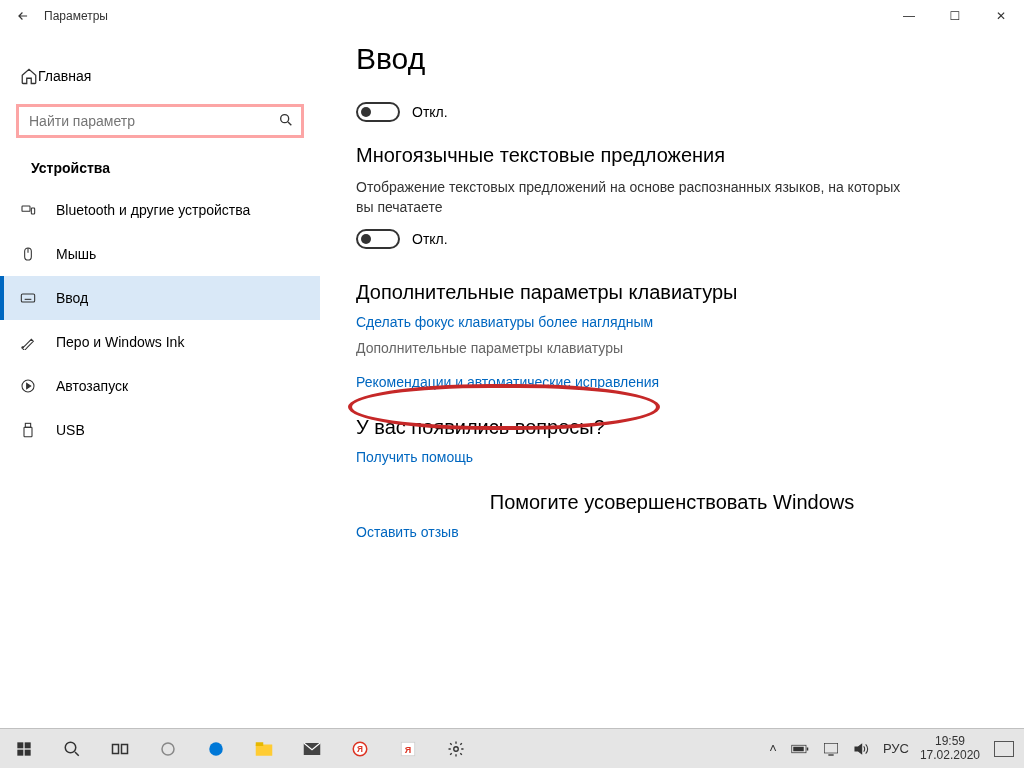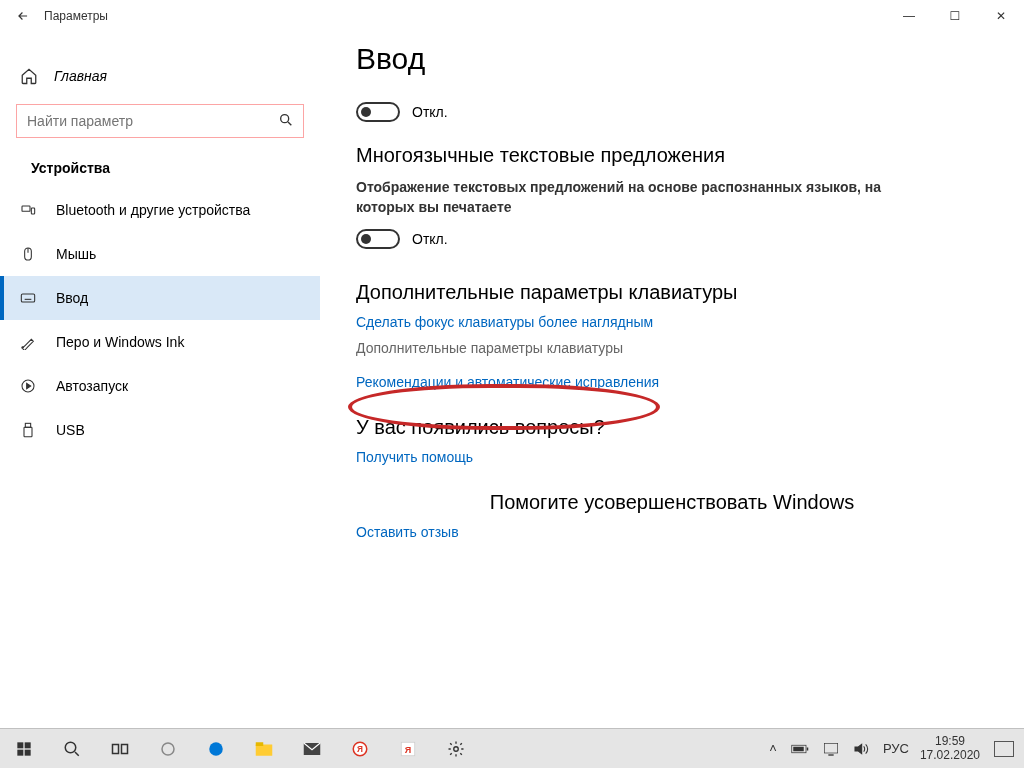--- a/index.html
+++ b/index.html
@@ -10,42 +10,42 @@
   .titlebar .back { width: 28px; text-align: left; font-size: 14px; }
   .titlebar .title { flex: 1; }
   .win-controls { display: flex; height: 100%; }
   .win-controls div { width: 46px; display: flex; align-items: center; justify-content: center; font-size: 12px; }
 
   
   .main { display: flex; height: 696px; }
 
   
   .sidebar { width: 320px; padding-top: 24px; }
-  .home-row { display: flex; align-items: center; height: 40px; padding: 0 16px 0 20px; font-size: 14px; gap: 16px; font-style: italic; }
+  .home-row { display: flex; align-items: center; height: 40px; padding: 0 16px 0 20px; font-size: 14px; gap: 0; }
   .search-wrap { margin: 8px 16px 16px 16px; position: relative; }
-  .search { width: 100%; height: 34px; border: 1px solid #fca5a5; padding: 0 34px 0 10px; font-size: 14px; background: #fff; }
+  .search { width: 100%; height: 34px; border: 3px solid #fca5a5; padding: 0 34px 0 10px; font-size: 14px; background: #fff; }
   .search-icon { position: absolute; right: 10px; top: 8px; font-size: 14px; color: #333; }
   .section-label { font-size: 14px; font-weight: 600; padding: 6px 31px 12px; }
   .nav { list-style: none; }
   .nav li { display: flex; align-items: center; height: 44px; padding: 0 16px 0 20px; font-size: 14px; gap: 18px; position: relative; }
   .nav li.active { background: #d9e8f7; }
   .nav li.active::before { content: ""; position: absolute; left: 0; top: 0; bottom: 0; width: 4px; background: #0067c0; }
   .nav .icon { width: 18px; text-align: center; font-size: 15px; color: #333; }
 
   
   .content { flex: 1; padding: 10px 36px 20px 36px; overflow: hidden; position: relative; }
   .page-title { font-size: 30px; font-weight: 400; margin-bottom: 26px; }
 
   .toggle-row { display: flex; align-items: center; gap: 12px; margin: 10px 0 22px; }
   .toggle { width: 44px; height: 20px; border: 2px solid #333; border-radius: 10px; position: relative; background: #fff; }
   .toggle .knob { position: absolute; width: 10px; height: 10px; border-radius: 50%; background: #333; top: 3px; left: 3px; }
   .toggle-label { font-size: 14px; }
 
   h2.section { font-size: 20px; font-weight: 400; margin: 18px 0 10px; }
-  p.desc { font-size: 14px; color: #333; line-height: 1.45; max-width: 560px; margin-bottom: 11px; font-weight: bold; }
+  p.desc { font-size: 14px; color: #333; line-height: 1.45; max-width: 560px; margin-bottom: 11px; }
   a.link { color: #0067c0; font-size: 14px; text-decoration: none; display: block; margin: 10px 0; }
   .muted-link { color: #666; font-size: 14px; display: block; margin: 8px 0 2px; position: relative; }
 
   
   .annot { position: absolute; border: 4px solid #c62828; border-radius: 50% / 55%; width: 312px; height: 46px; left: 28px; top: 352px; pointer-events: none; }
 
   
   .taskbar { position: absolute; bottom: 0; left: 0; right: 0; height: 40px; background: #e5e5e5; border-top: 1px solid #c0c0c0; display: flex; align-items: center; }
   .tb-left { display: flex; align-items: center; height: 100%; }
   .tb-item { width: 48px; height: 100%; display: flex; align-items: center; justify-content: center; font-size: 16px; color: #333; }

